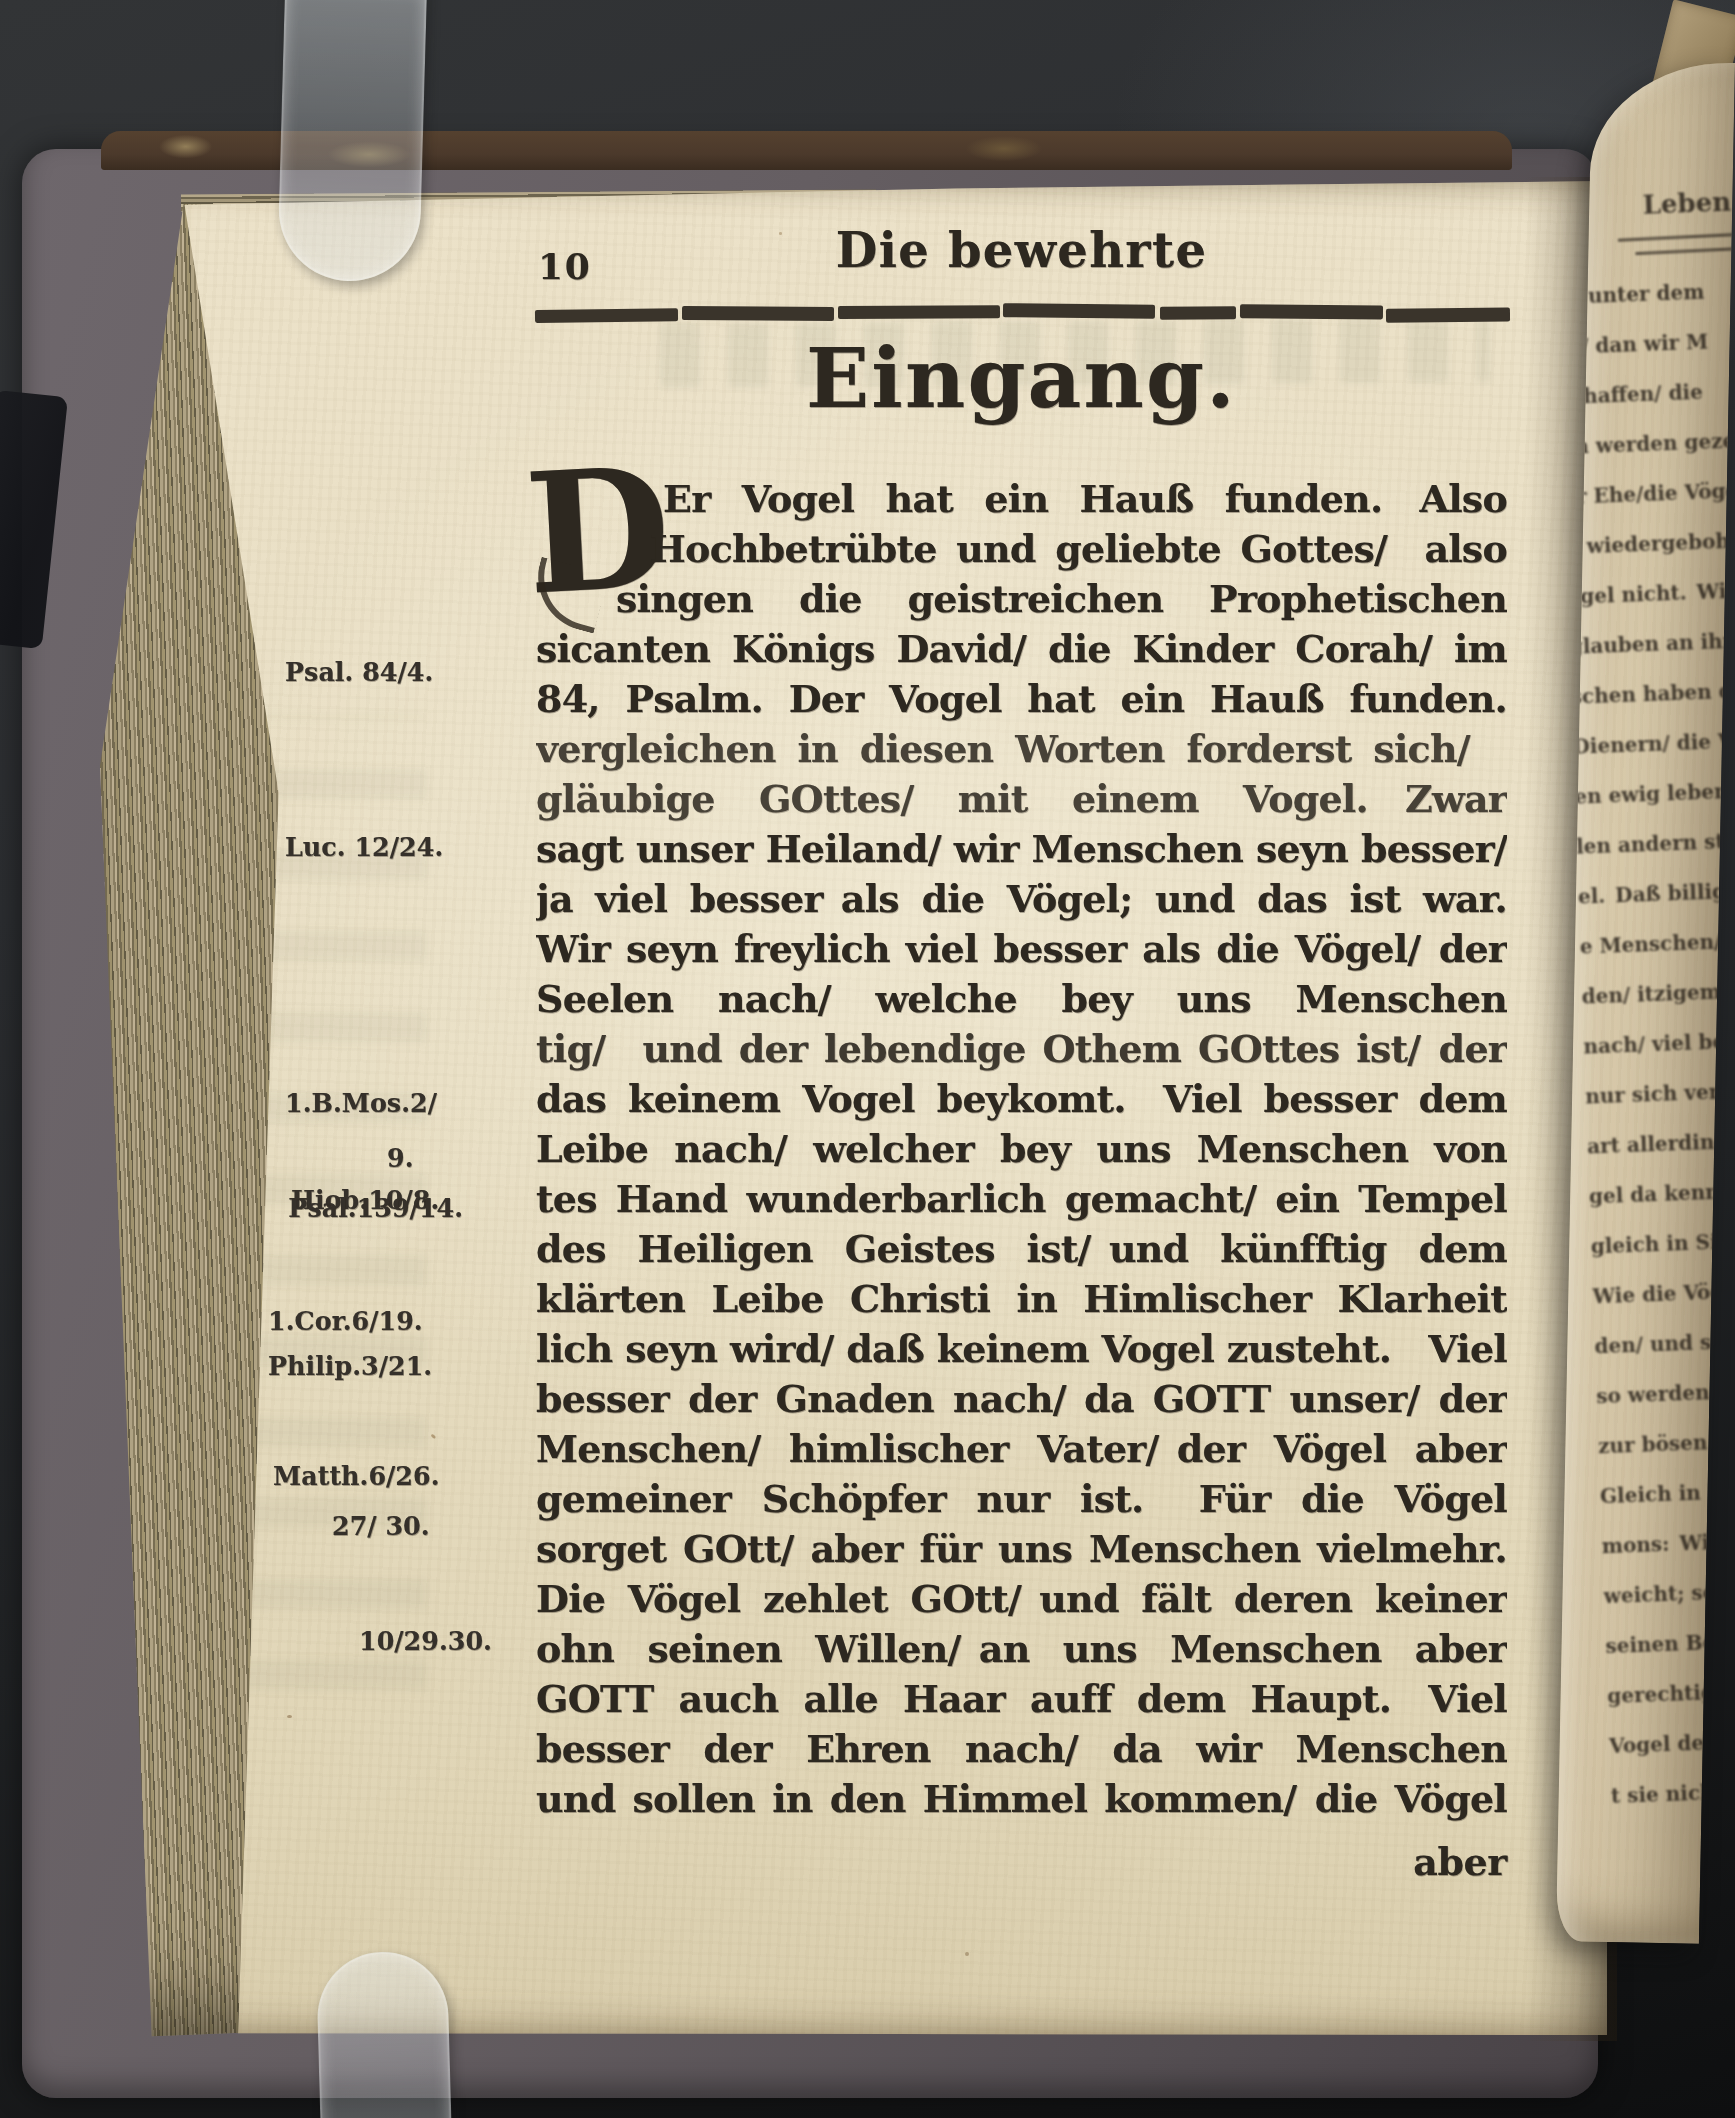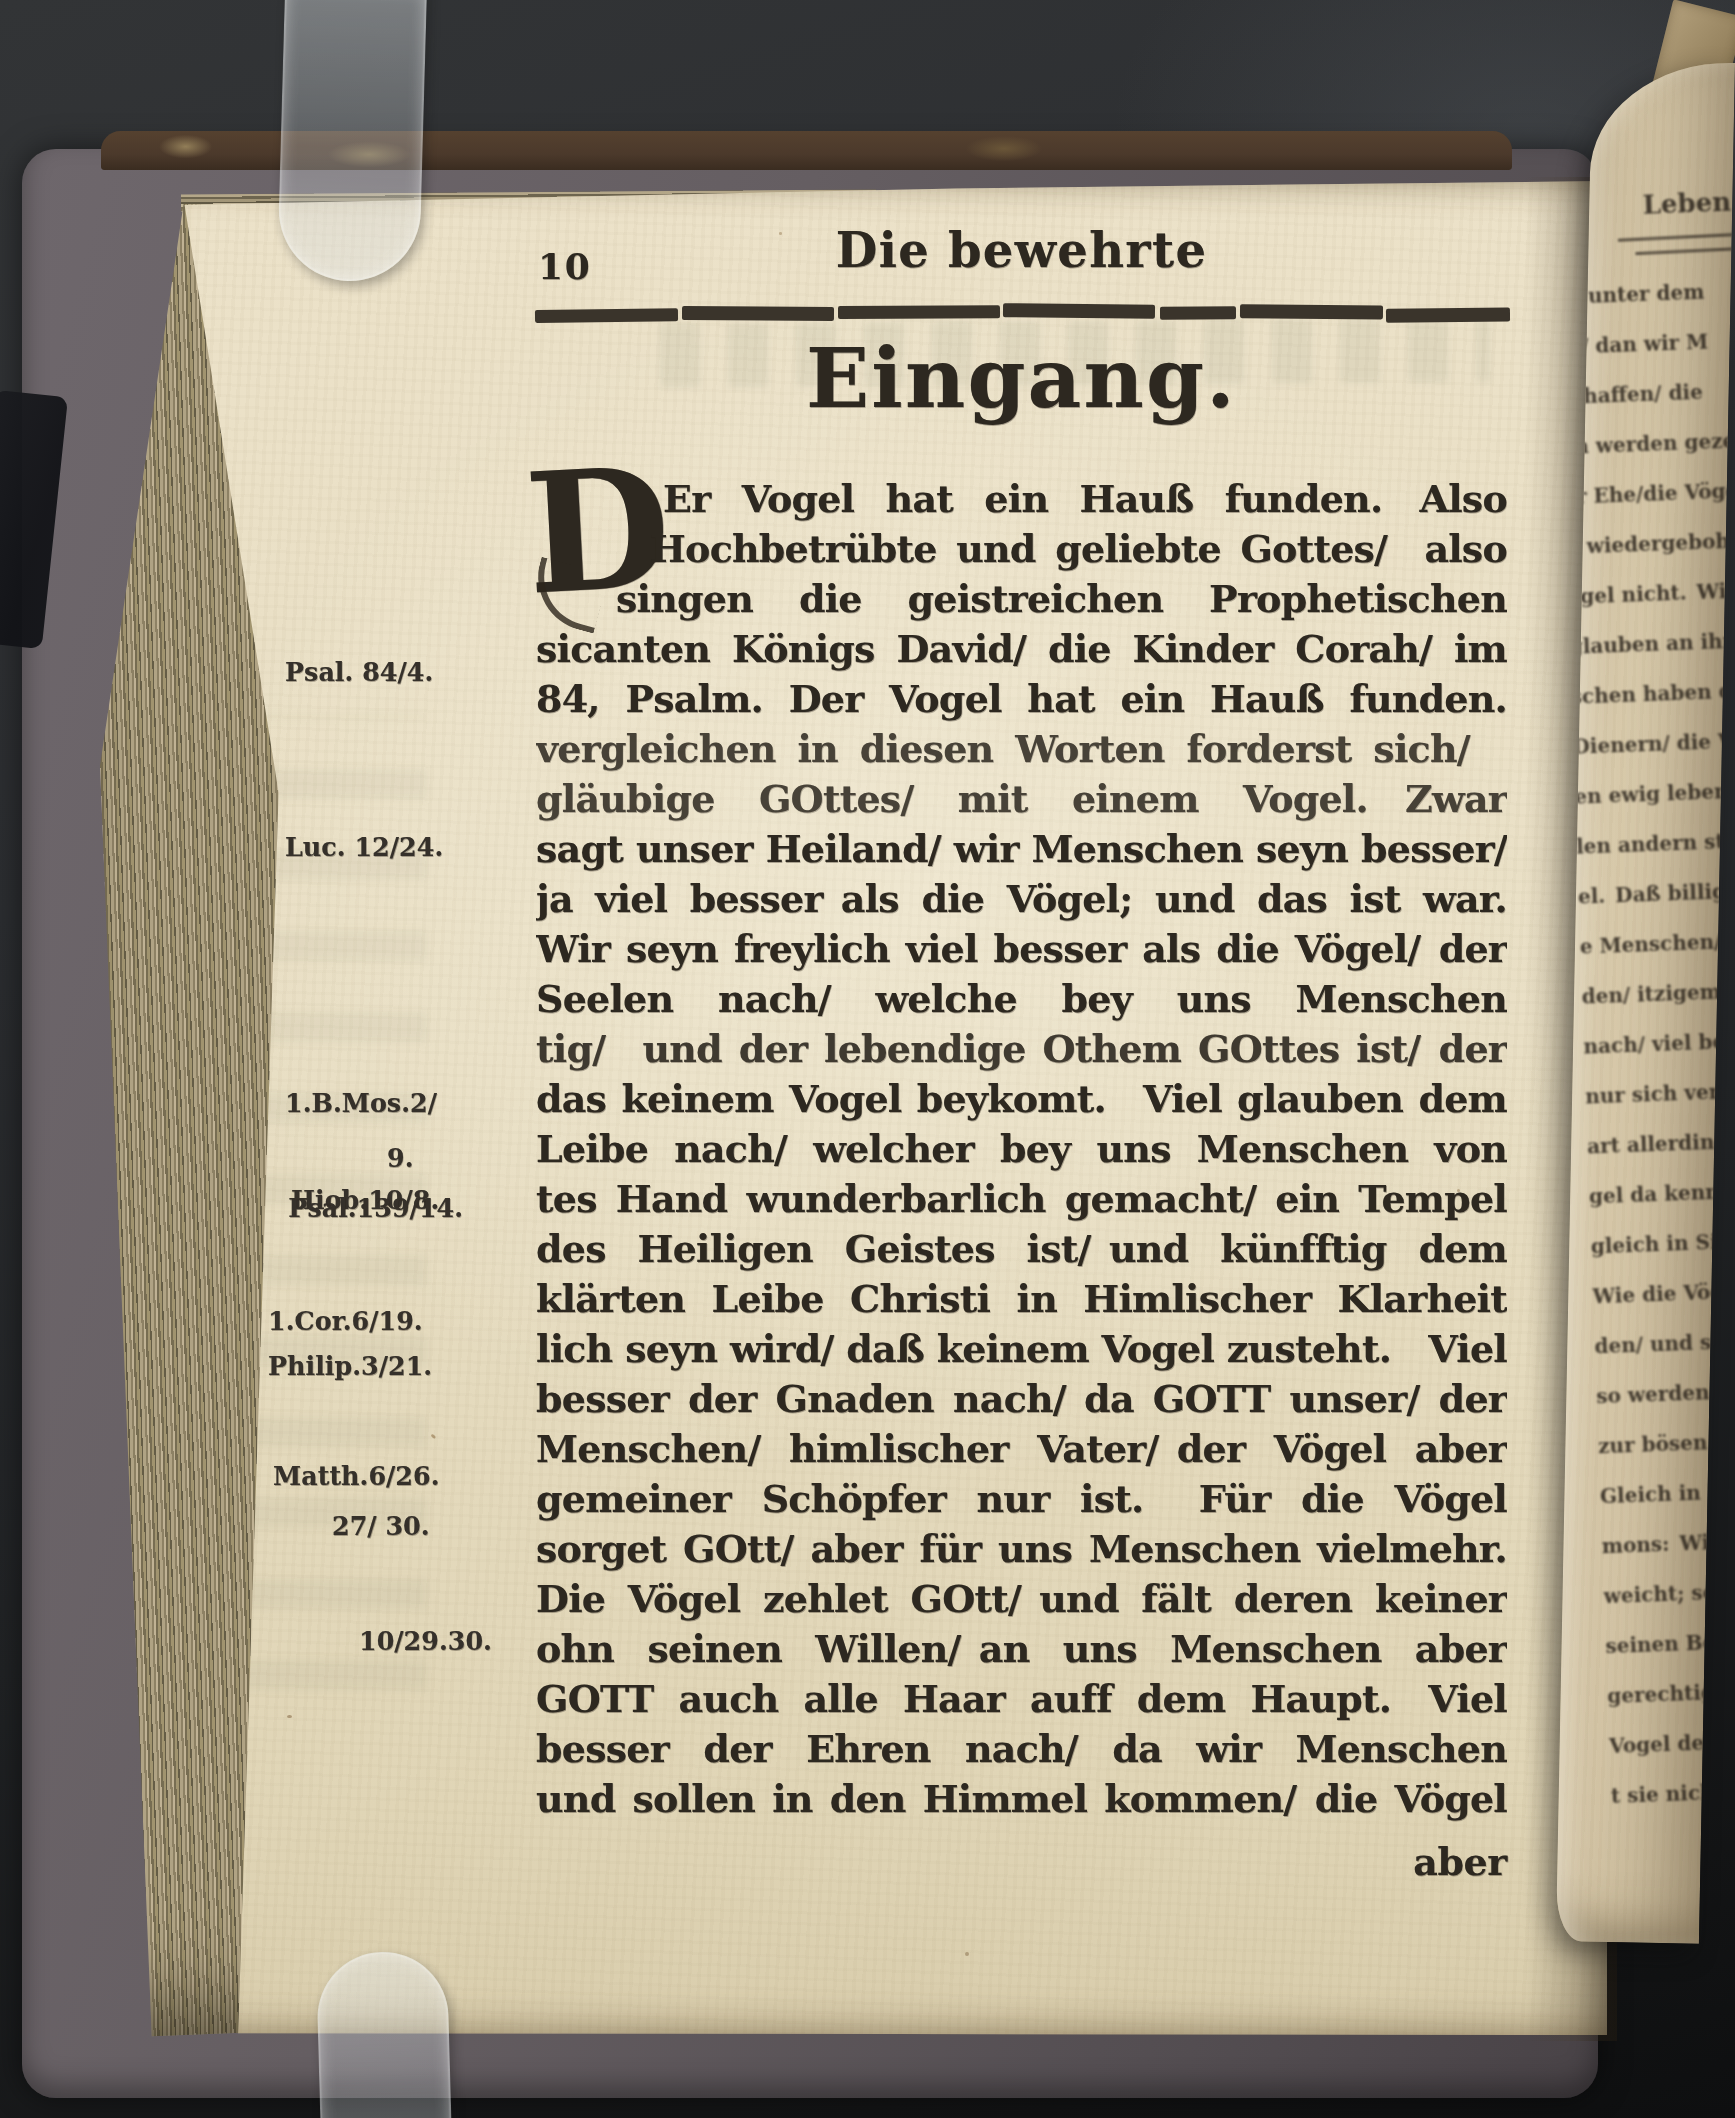--- a/index.html
+++ b/index.html
@@ -220,21 +220,21 @@
           <div class="bl txt" style="padding-left: 80px;">singen die geistreichen Prophetischen Mu=</div>
           <div class="bl txt">sicanten Königs David/ die Kinder Corah/ im</div>
           <div class="bl txt">84, Psalm. Der Vogel hat ein Hauß funden. Und</div>
           <div class="bl txt">vergleichen in diesen Worten forderst sich/ als</div>
           <div class="bl txt">gläubige GOttes/ mit einem Vogel. Zwar</div>
           <div class="bl txt">sagt unser Heiland/ wir Menschen seyn besser/</div>
           <div class="bl txt">ja viel besser als die Vögel; und das ist war.</div>
           <div class="bl txt">Wir seyn freylich viel besser als die Vögel/ der</div>
           <div class="bl txt">Seelen nach/ welche bey uns Menschen vernunf=</div>
           <div class="bl txt">tig/ und der lebendige Othem GOttes ist/ der</div>
-          <div class="bl txt">das keinem Vogel beykomt. Viel glauben dem</div>
+          <div class="bl txt">das keinem Vogel beykomt. Viel besser dem</div>
           <div class="bl txt">Leibe nach/ welcher bey uns Menschen von Got=</div>
           <div class="bl txt">tes Hand wunderbarlich gemacht/ ein Tempel</div>
           <div class="bl txt">des Heiligen Geistes ist/ und künfftig dem ver=</div>
           <div class="bl txt">klärten Leibe Christi in Himlischer Klarheit ähn=</div>
           <div class="bl txt">lich seyn wird/ daß keinem Vogel zusteht. Viel</div>
           <div class="bl txt">besser der Gnaden nach/ da GOTT unser/ der</div>
           <div class="bl txt">Menschen/ himlischer Vater/ der Vögel aber</div>
           <div class="bl txt">gemeiner Schöpfer nur ist.  Für die Vögel</div>
           <div class="bl txt">sorget GOtt/ aber für uns Menschen vielmehr.</div>
           <div class="bl txt">Die Vögel zehlet GOtt/ und fält deren keiner</div>

